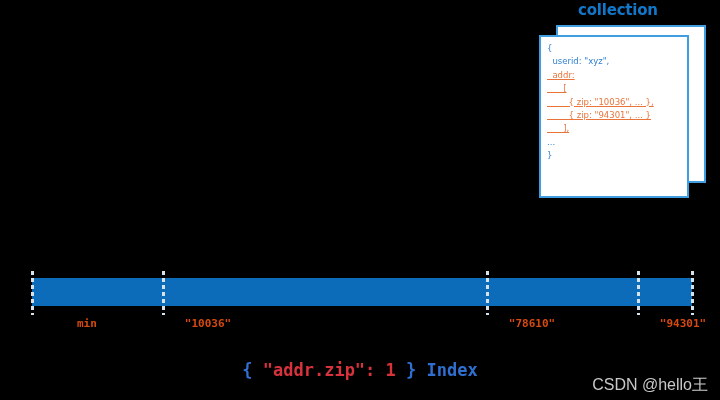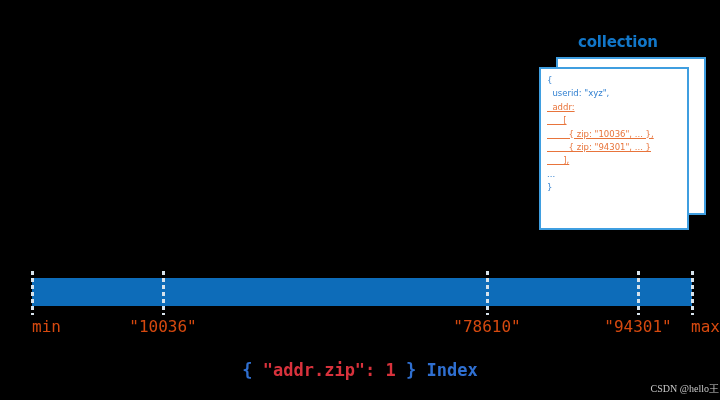--- a/index.html
+++ b/index.html
@@ -15,21 +15,20 @@
     font-family: "DejaVu Sans", sans-serif;
   }
 
   
   #collection-group {
     position: absolute;
     left: 534px;
     top: 0px;
     width: 186px;
     height: 205px;
-    margin-top: 32px;
   }
   #collection-title {
     position: absolute;
     left: 44px;
     top: 1px;
     font-family: "DejaVu Sans", sans-serif;
     font-size: 15px;
     font-weight: 700;
     color: #1277c9;
     letter-spacing: -0.2px;
@@ -94,25 +93,26 @@
       #d7e3ec 0px,
       #d7e3ec 4px,
       rgba(0,0,0,0) 4px,
       rgba(0,0,0,0) 7px
     );
   }
   .tick-label {
     position: absolute;
     top: 62px;
     font-family: "DejaVu Sans Mono", monospace;
-    font-size: 16px;
-    font-weight: 400;
+    font-size: 11px;
+    font-weight: 700;
     color: #d6490f;
     white-space: nowrap;
     transform: translateX(-50%);
+    margin-left: 45px;
   }
   .tick-label.edge-left { transform: none; }
   .tick-label.edge-right { transform: translateX(-100%); }
 
   
   #index-caption {
     position: absolute;
     left: 0;
     top: 360px;
     width: 720px;
@@ -121,24 +121,24 @@
     font-size: 17px;
     font-weight: 700;
     white-space: pre;
   }
   .cap-blue { color: #2f6fd0; }
   .cap-red  { color: #d8323c; }
 
   
   #watermark {
     position: absolute;
-    right: 1px;
+    right: 12px;
     bottom: 4px;
-    font-family: Liberation Serif, serif;
-    font-size: 10px;
+    font-family: Liberation Sans, sans-serif;
+    font-size: 16px;
     color: #c9c9c9;
     white-space: nowrap;
   }
 </style>
 </head>
 <body>
 
 <div id="collection-group">
 
   <div id="collection-title">collection</div>

